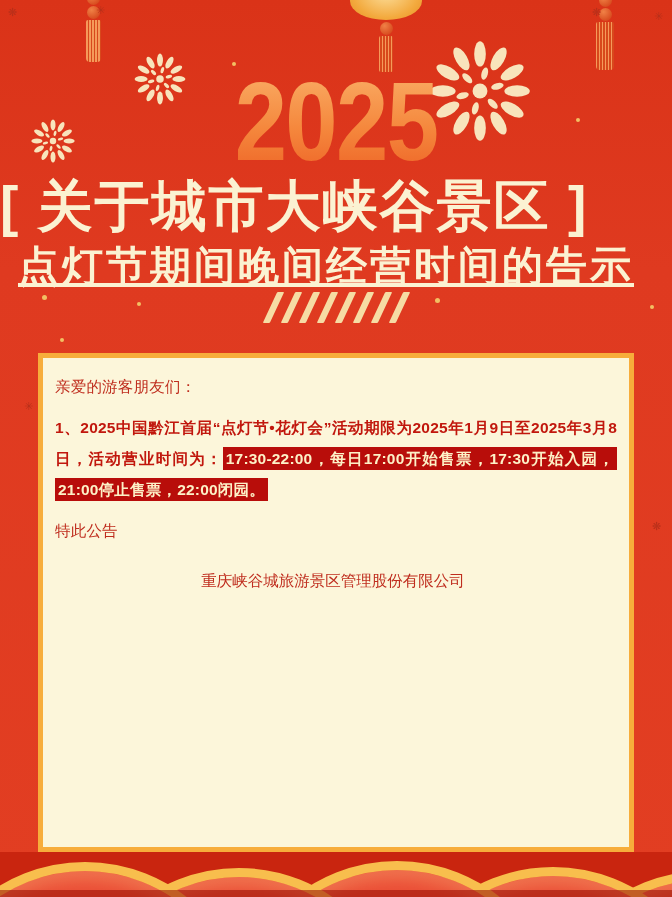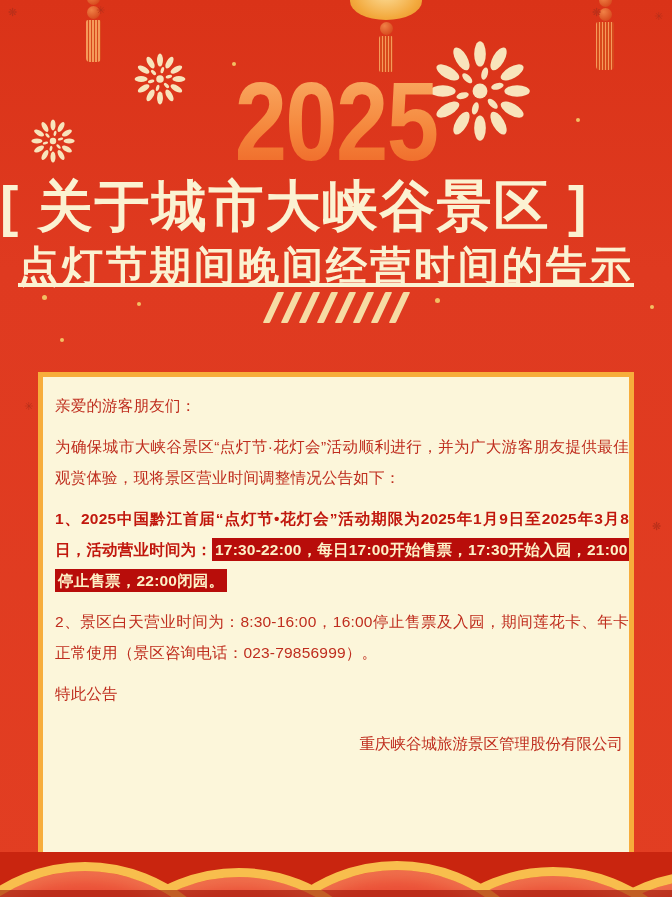--- a/index.html
+++ b/index.html
@@ -57,34 +57,34 @@
     font-size:41px;line-height:46px;font-weight:800;letter-spacing:3px;
     color:var(--cream);white-space:nowrap;text-decoration:underline;
   }
   .slashes{
     position:absolute;left:0;top:291px;width:672px;height:32px;
     display:flex;justify-content:center;align-items:center;gap:11px;
   }
   .slash{width:7px;height:31px;background:var(--slash);transform:skewX(-25deg);border-radius:1px;}
   
   .notice-box{
-    position:absolute;left:38px;top:372px;width:596px;height:499px;
+    position:absolute;left:38px;top:353px;width:596px;height:499px;
     background:var(--box-bg);border:5px solid var(--box-border);
-    padding:13px 0 0 12px;overflow:hidden;
+    padding:13px 12px 0 12px;overflow:hidden;
   }
   .para{font-size:15.5px;line-height:31px;color:var(--text);margin-bottom:10px;
         letter-spacing:.2px;text-align:justify;}
   .seg-normal{color:var(--text);}
   .seg-bold{color:var(--text-bold);font-weight:bold;}
   .seg-highlight{
     color:var(--hl-text);background:var(--hl-bg);font-weight:bold;
     padding:3px 3px;-webkit-box-decoration-break:clone;box-decoration-break:clone;
   }
   .signature{margin-top:19px;text-align:right;padding-right:6px;}
-  .signature div{font-size:15.5px;line-height:31px;color:var(--text);}
+  .signature div{font-size:15.5px;line-height:31px;color:var(--text);text-align:center;}
   
   .scallops{position:absolute;left:0;bottom:0;width:672px;height:45px;
         background:var(--bg-dark);overflow:hidden;}
   .scallop{position:absolute;width:330px;height:330px;border-radius:50%;
         border:9px solid var(--gold);
         background:radial-gradient(circle at 50% 20%,#EC523A,var(--scallop) 60%,#DF3A23);
         box-shadow:inset 0 10px 14px rgba(255,220,150,.25);}
   .s1{left:-80px;top:10px;z-index:5;}
   .s2{left:74px;top:16px;z-index:4;}
   .s3{left:232px;top:9px;z-index:3;}
@@ -171,23 +171,21 @@
     <span class="slash"></span>
     <span class="slash"></span>
     <span class="slash"></span>
     <span class="slash"></span>
     <span class="slash"></span>
   </div>
 
 <div class="notice-box">
   <div>
       <p class="para"><span class="seg-normal">亲爱的游客朋友们：</span></p>
-      <p class="para"><span class="seg-normal">为确保城市大峡谷景区“点灯节·花灯会”活动顺利进行，并为广大游客朋友提供最佳观赏体验，现将景区营业时间调整情况公告如下：</span></p>
       <p class="para"><span class="seg-bold">1、2025中国黔江首届“点灯节•花灯会”活动期限为2025年1月9日至2025年3月8日，活动营业时间为：</span><span class="seg-highlight">17:30-22:00，每日17:00开始售票，17:30开始入园，21:00停止售票，22:00闭园。</span></p>
-      <p class="para"><span class="seg-normal">2、景区白天营业时间为：8:30-16:00，16:00停止售票及入园，期间莲花卡、年卡正常使用（景区咨询电话：023-79856999）。</span></p>
       <p class="para"><span class="seg-normal">特此公告</span></p>
     </div>
   <div class="signature">
     <div>重庆峡谷城旅游景区管理股份有限公司</div>
   </div>
 </div>
 
 <div class="scallops">
   <div class="scallop s5"></div>
   <div class="scallop s4"></div>

